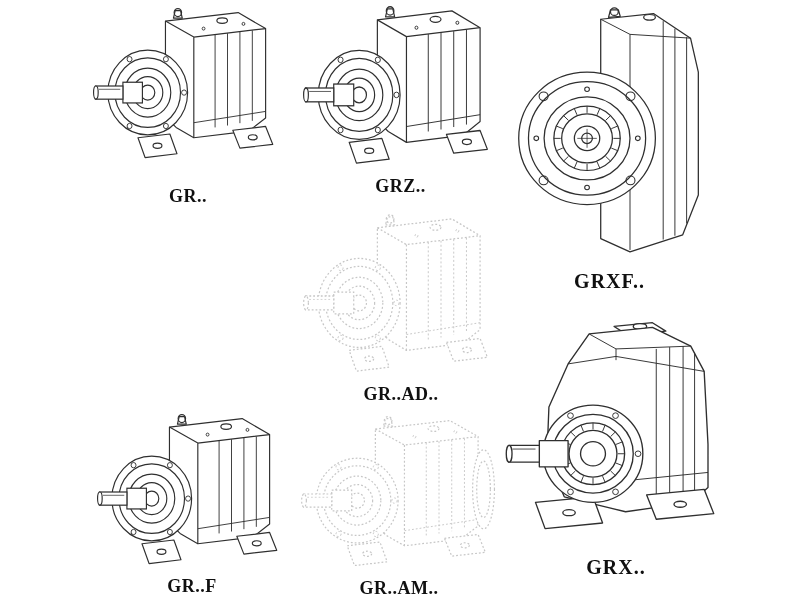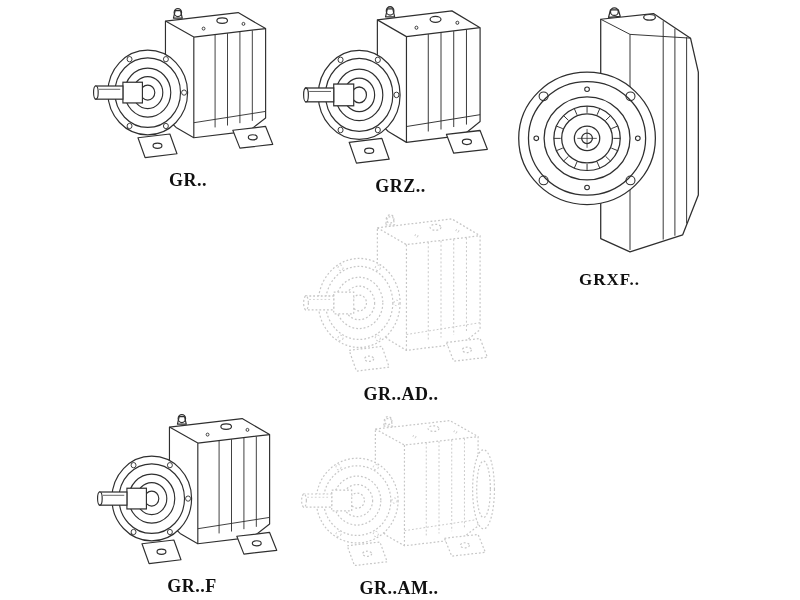--- a/index.html
+++ b/index.html
@@ -8,21 +8,21 @@
     position:relative; width:800px; height:600px; background:#ffffff;
     overflow:hidden; font-family:"Liberation Serif", serif;
   }
   .cell { position:absolute; display:flex; flex-direction:column; align-items:center; }
   .drawing { display:block; color:var(--line,#2f2f2f); }
   .drawing.ghost { color:var(--ghost,#c6c6c6); stroke-dasharray:2 2.2; }
   .lbl {
     font-weight:700; font-size:18px; letter-spacing:.5px;
     color:var(--label,#101010); margin-top:4px; white-space:nowrap;
   }
-  .lbl-lg { font-size:17px; letter-spacing:1px; }
+  .lbl-lg { font-size:20px; letter-spacing:1px; }
   .defs-holder { position:absolute; width:0; height:0; overflow:hidden; }
 </style>
 </head>
 <body style="background: rgb(255, 255, 255);">
 
 <svg class="defs-holder" aria-hidden="true">
 <defs>
   <g id="g-body" fill="#fff" stroke="currentColor" stroke-width="1.3" stroke-linejoin="round">
     <path d="M93 13 L103 13 L101 5 L95 5 Z"></path>
     <circle cx="98" cy="7" r="4.2" fill="none"></circle>
@@ -159,21 +159,21 @@
       <rect x="8" y="151" width="32" height="18"></rect>
       <path d="M12 155 L36 155" stroke-width="0.9" fill="none"></path>
       <ellipse cx="8.5" cy="160" rx="3" ry="9"></ellipse>
     </g>
   </symbol>
 </defs>
 </svg>
 
 <div class="canvas">
 
-  <figure class="cell" style="left:88px; top:6px; width:200px;">
+  <figure class="cell" style="left:88px; top:6px; width:200px;gap:16px;">
     <svg class="drawing" width="195" height="160" viewBox="0 0 220 170" preserveAspectRatio="none">
         <use href="#sym-r"></use>
       </svg>
     <figcaption class="lbl">GR..</figcaption>
   </figure>
 
   <figure class="cell" style="left:298px; top:4px; width:205px;justify-content:center;">
     <svg class="drawing" width="200" height="168" viewBox="0 0 220 170" preserveAspectRatio="none">
         <use href="#sym-r"></use>
       </svg>
@@ -188,20 +188,26 @@
   </figure>
 
 
   <figure class="cell" style="left:296px; top:212px; width:210px;font-family:Liberation Serif, serif;">
     <svg class="drawing ghost" width="200" height="168" viewBox="0 0 220 170" preserveAspectRatio="none">
         <use href="#sym-r"></use>
       </svg>
     <figcaption class="lbl">GR..AD..</figcaption>
   </figure>
 
+  <figure class="cell" style="left:496px; top:304px; width:240px;">
+    <svg class="drawing" width="230" height="248" viewBox="0 0 240 265" preserveAspectRatio="none">
+        <use href="#sym-grx"></use>
+      </svg>
+    <figcaption class="lbl lbl-lg">GRX..</figcaption>
+  </figure>
 
   <figure class="cell" style="left:92px; top:412px; width:200px;">
     <svg class="drawing" width="195" height="160" viewBox="0 0 220 170" preserveAspectRatio="none">
         <use href="#sym-r"></use>
       </svg>
     <figcaption class="lbl">GR..F</figcaption>
   </figure>
 
   <figure class="cell" style="left:294px; top:414px; width:210px;">
     <svg class="drawing ghost" width="200" height="160" viewBox="0 0 220 170" preserveAspectRatio="none">

